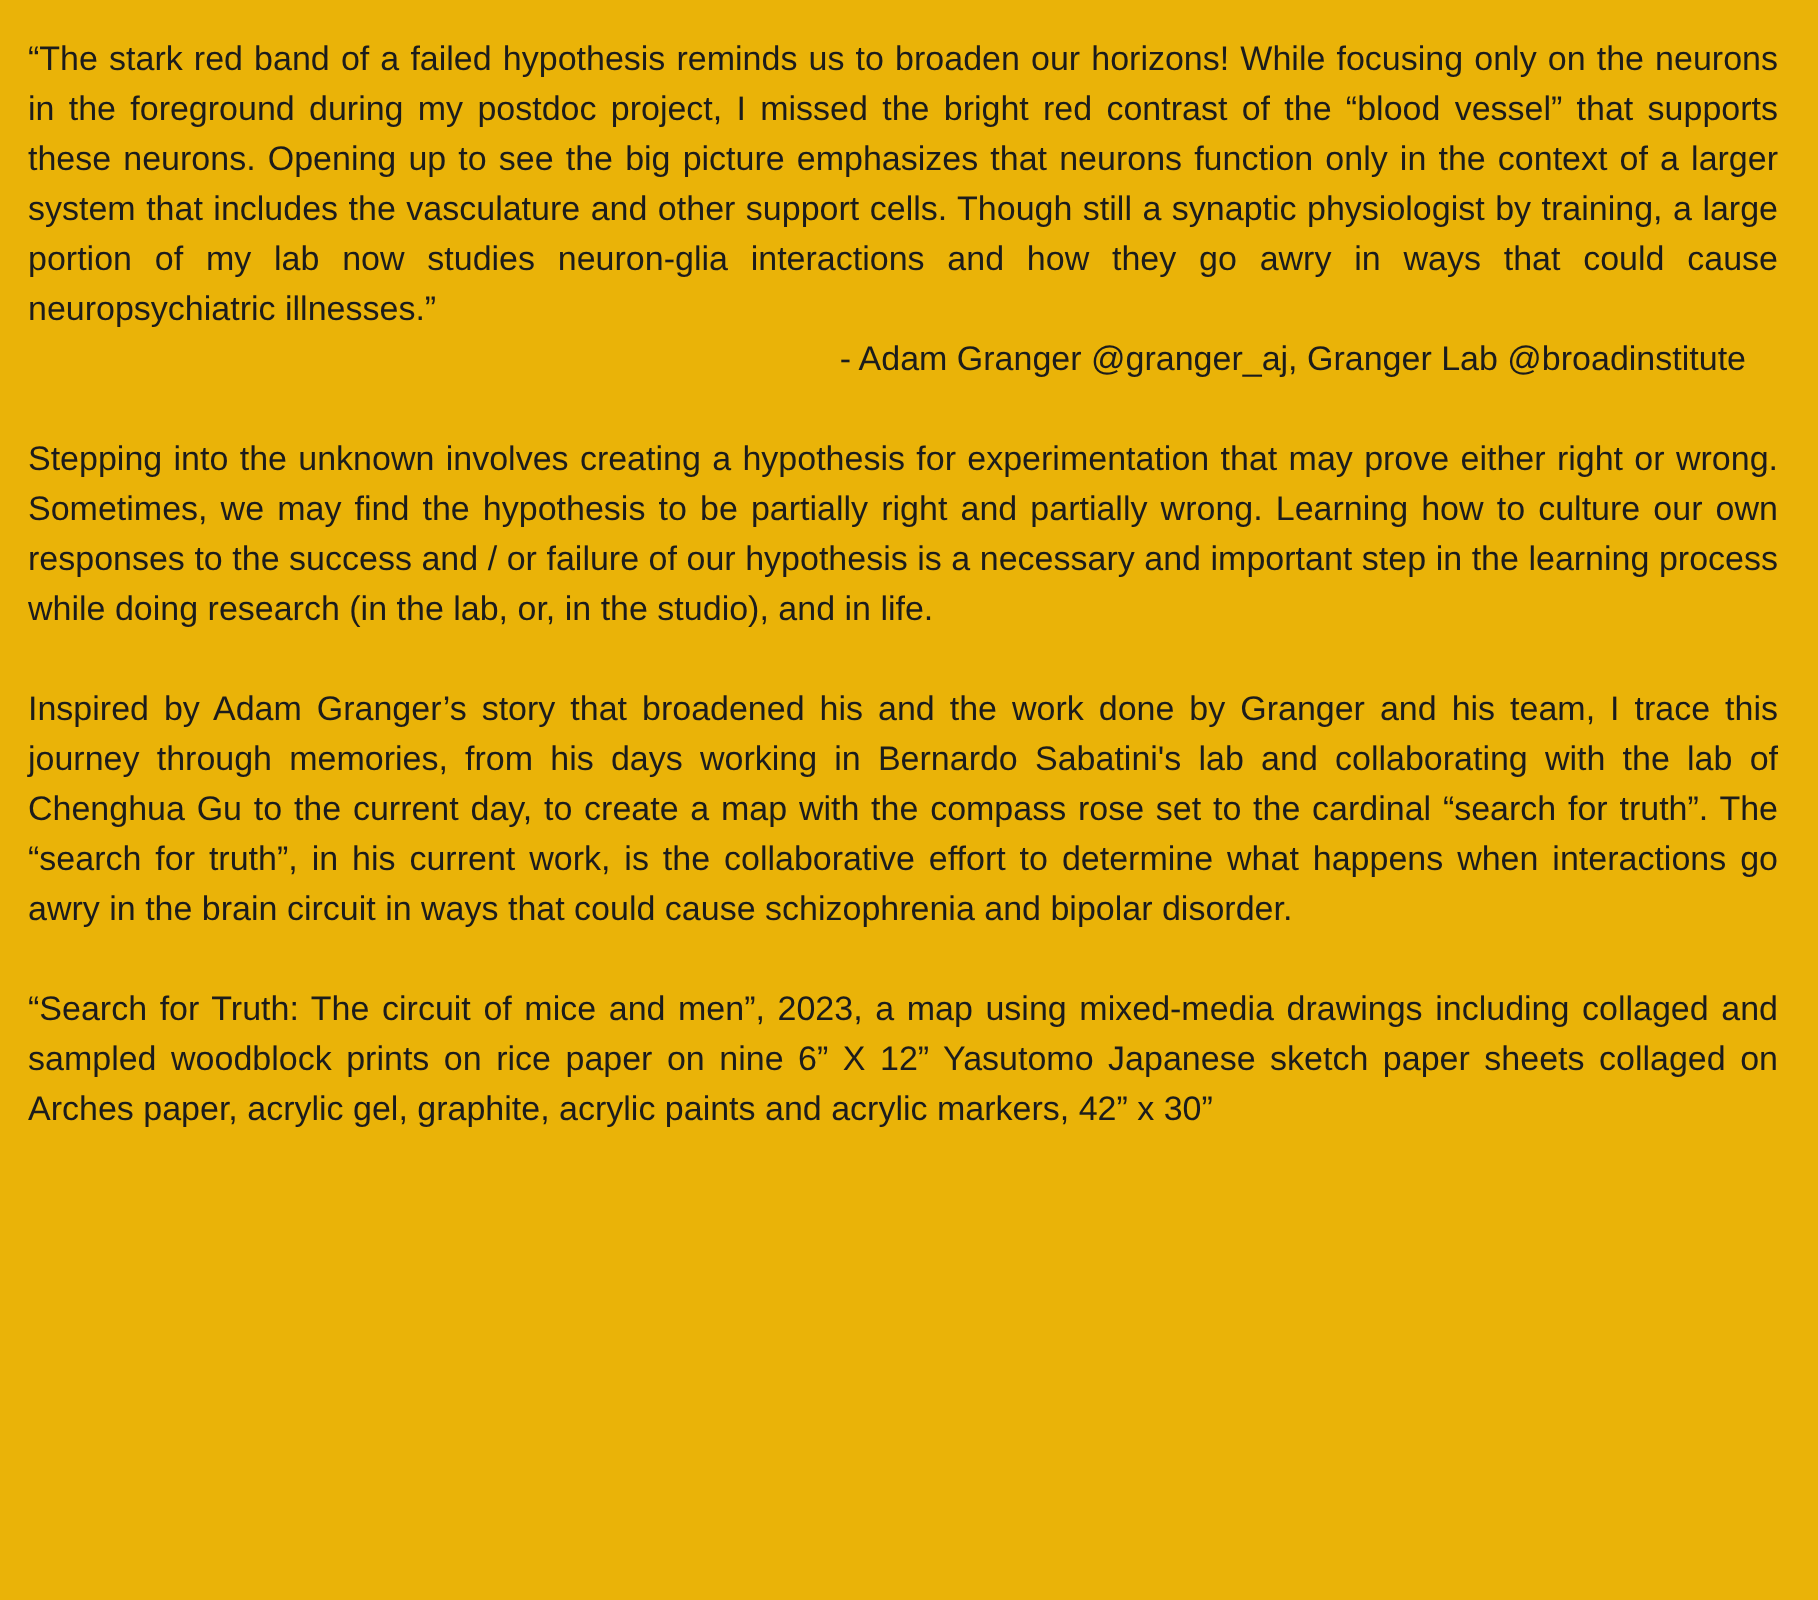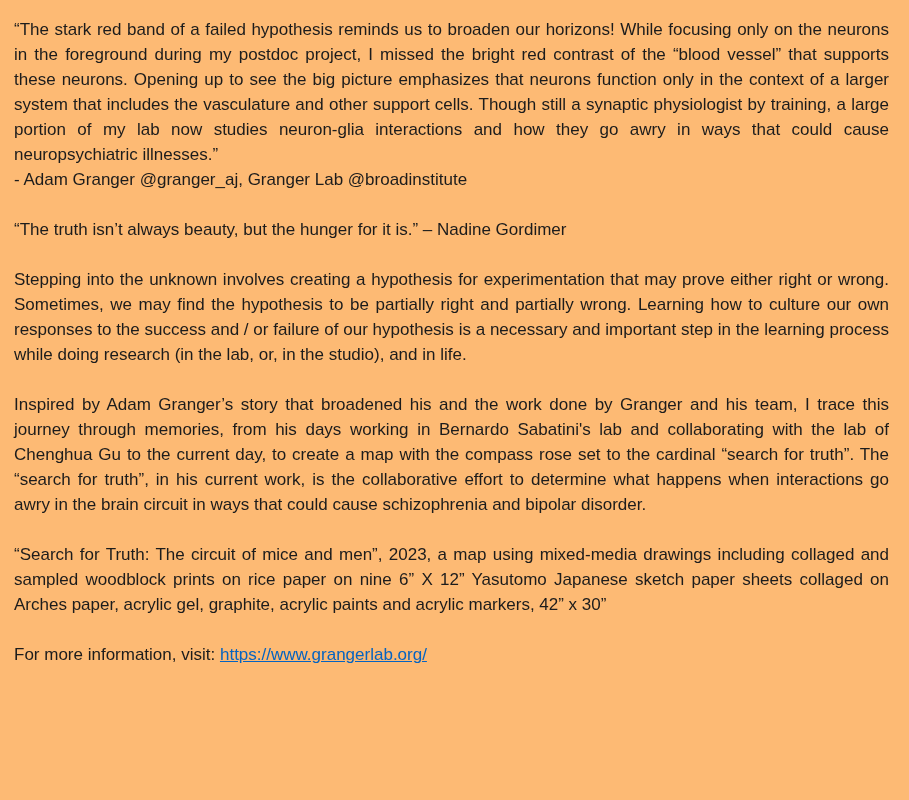--- a/index.html
+++ b/index.html
@@ -6,61 +6,59 @@
     margin: 0;
     padding: 0;
     background: #ffffff;
   }
   .page {
     position: relative;
     width: 909px;
     height: 800px;
     box-sizing: border-box;
     padding: 17px 20px 0 14px;
-    background: #fdba74;
+    background: #eab308;
     color: #1c1c1c;
     font-family: "Liberation Sans", sans-serif;
     font-size: 17px;
     line-height: 25px;
     overflow: hidden;
   }
   .para {
     margin: 0 0 25px 0;
   }
   .para.justify {
     text-align: justify;
     text-justify: inter-word;
   }
   .para.no-gap {
     margin-bottom: 0;
   }
   .para.attribution {
-    text-align: left;
+    text-align: right;
     padding-right: 16px;
   }
   a.doc-link {
     color: #0563c1;
     text-decoration: underline;
     cursor: pointer;
   }
 </style>
 </head>
 <body>
 
 <div class="page">
 
   <p class="para justify no-gap">“The stark red band of a failed hypothesis reminds us to broaden our horizons! While focusing only on the neurons in the foreground during my postdoc project, I missed the bright red contrast of the “blood vessel” that supports these neurons. Opening up to see the big picture emphasizes that neurons function only in the context of a larger system that includes the vasculature and other support cells. Though still a synaptic physiologist by training, a large portion of my lab now studies neuron-glia interactions and how they go awry in ways that could cause neuropsychiatric illnesses.”</p>
 
   <p class="para attribution">- Adam Granger @granger_aj, Granger Lab @broadinstitute</p>
 
-  <p class="para">“The truth isn’t always beauty, but the hunger for it is.” – Nadine Gordimer</p>
 
   <p class="para justify">Stepping into the unknown involves creating a hypothesis for experimentation that may prove either right or wrong. Sometimes, we may find the hypothesis to be partially right and partially wrong. Learning how to culture our own responses to the success and / or failure of our hypothesis is a necessary and important step in the learning process while doing research (in the lab, or, in the studio), and in life.</p>
 
   <p class="para justify">Inspired by Adam Granger’s story that broadened his and the work done by Granger and his team, I trace this journey through memories, from his days working in Bernardo Sabatini's lab and collaborating with the lab of Chenghua Gu to the current day, to create a map with the compass rose set to the cardinal “search for truth”. The “search for truth”, in his current work, is the collaborative effort to determine what happens when interactions go awry in the brain circuit in ways that could cause schizophrenia and bipolar disorder.</p>
 
   <p class="para justify">“Search for Truth: The circuit of mice and men”, 2023, a map using mixed-media drawings including collaged and sampled woodblock prints on rice paper on nine 6” X 12” Yasutomo Japanese sketch paper sheets collaged on Arches paper, acrylic gel, graphite, acrylic paints and acrylic markers, 42” x 30”</p>
 
-  <p class="para"><span>For more information, visit: </span><a class="doc-link" href="#">https://www.grangerlab.org/</a></p>
 
 
 
 </div>
 
 </body></html>

